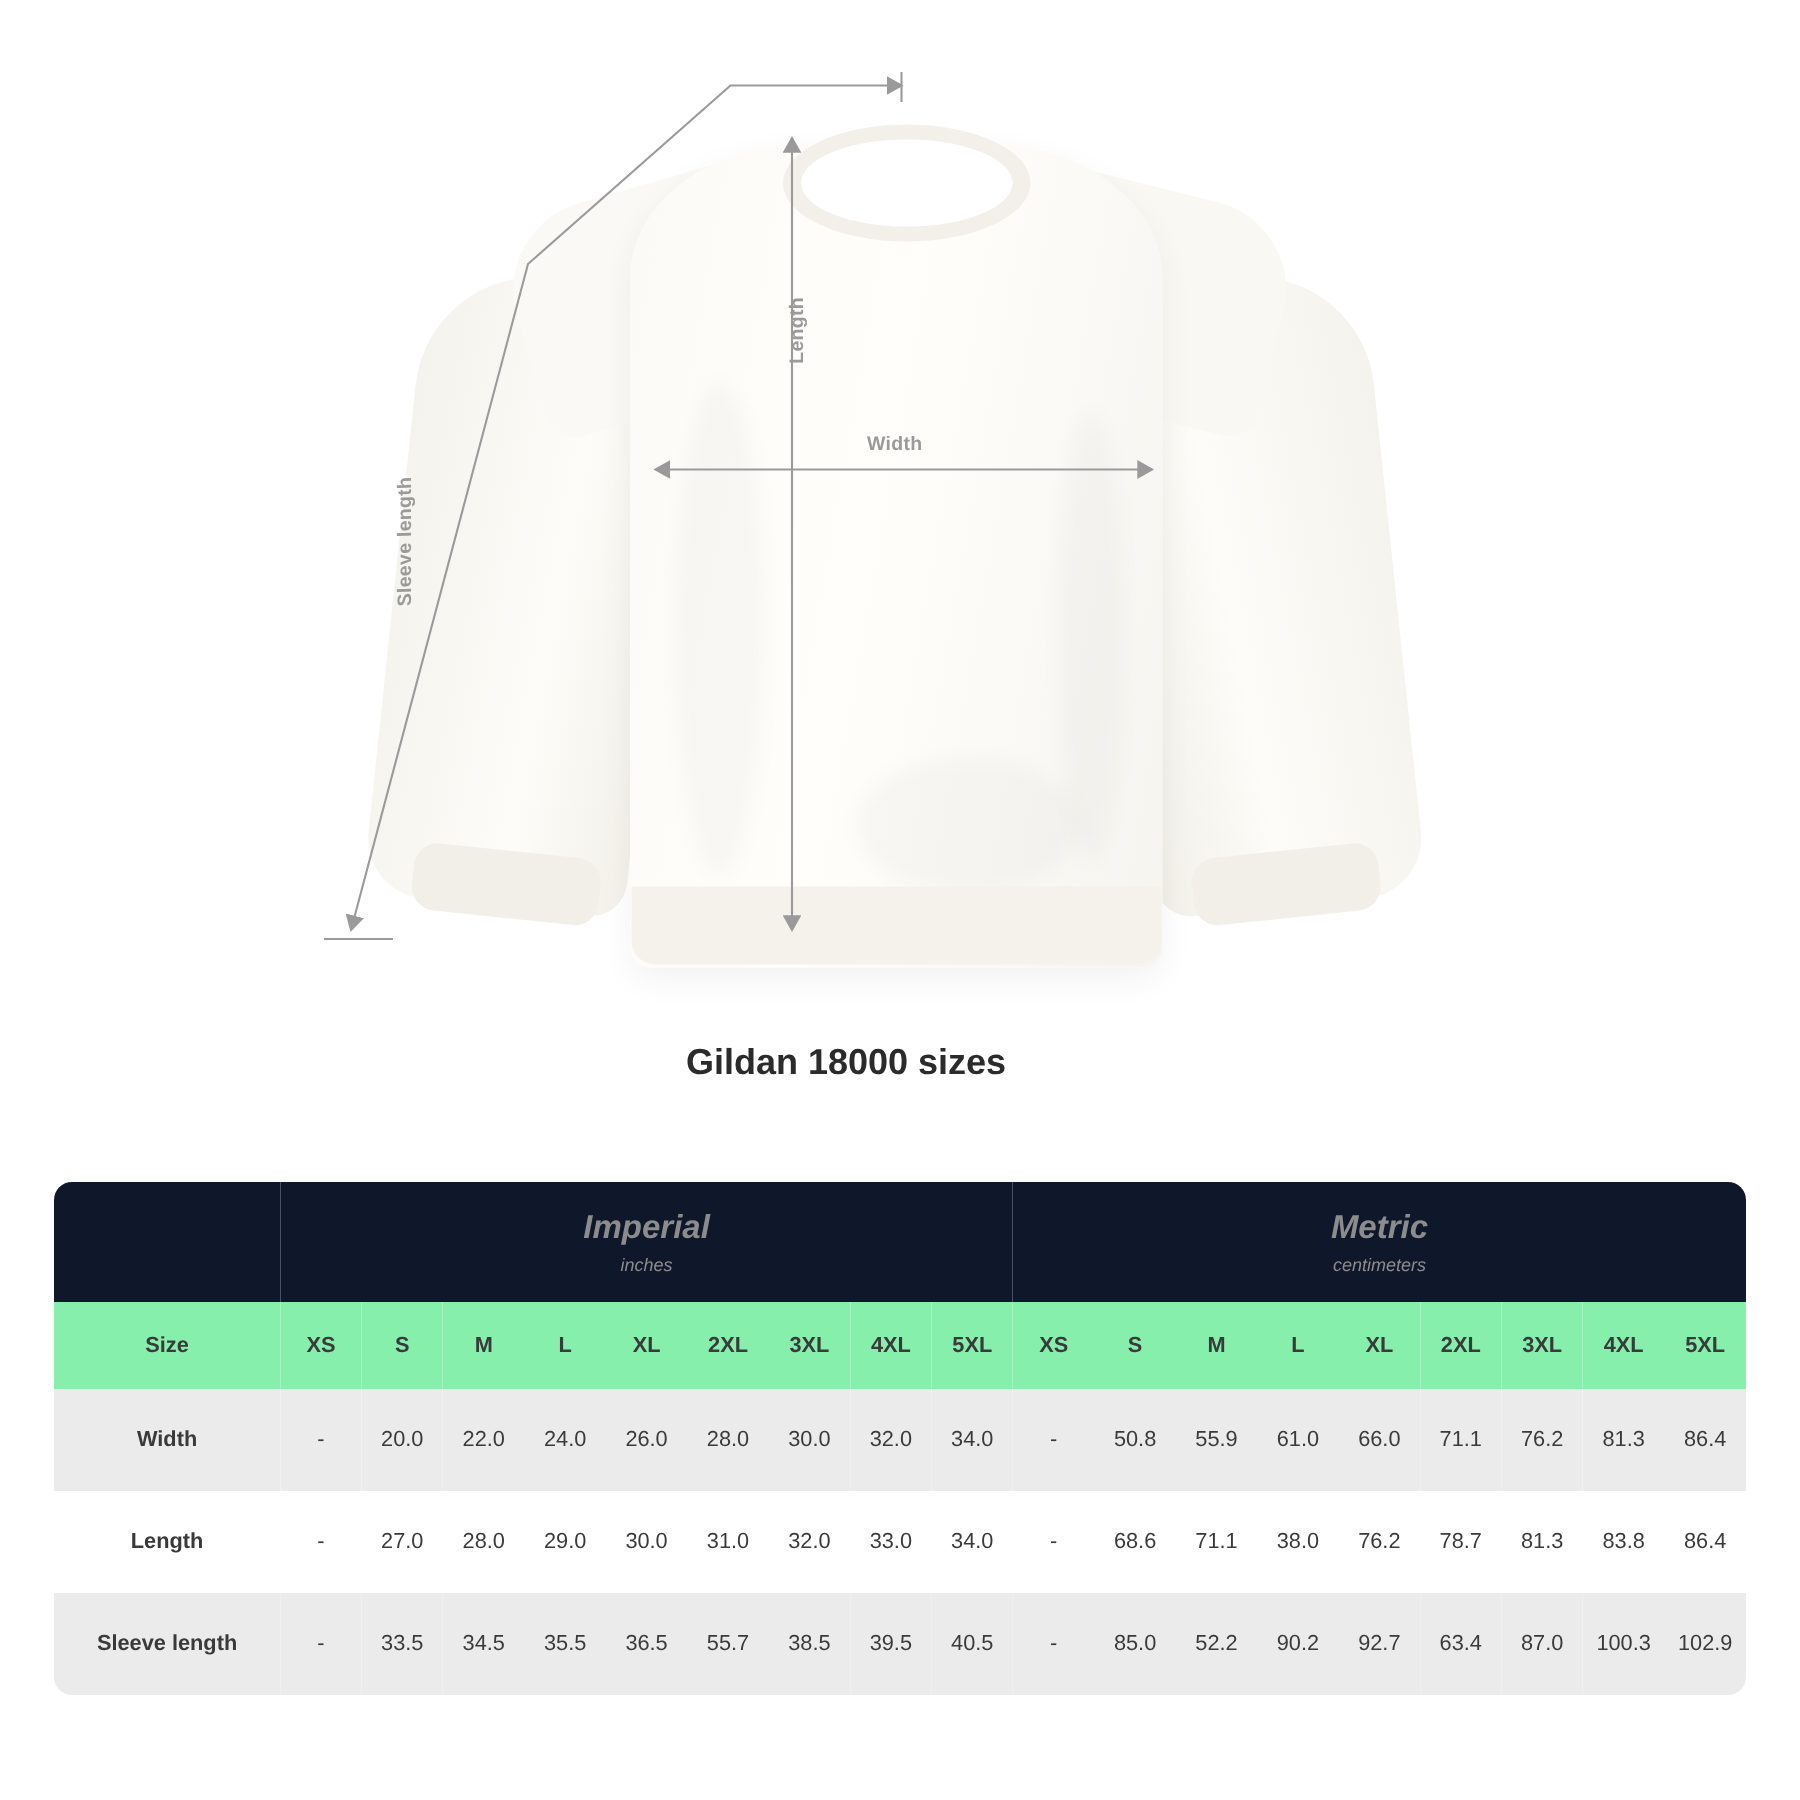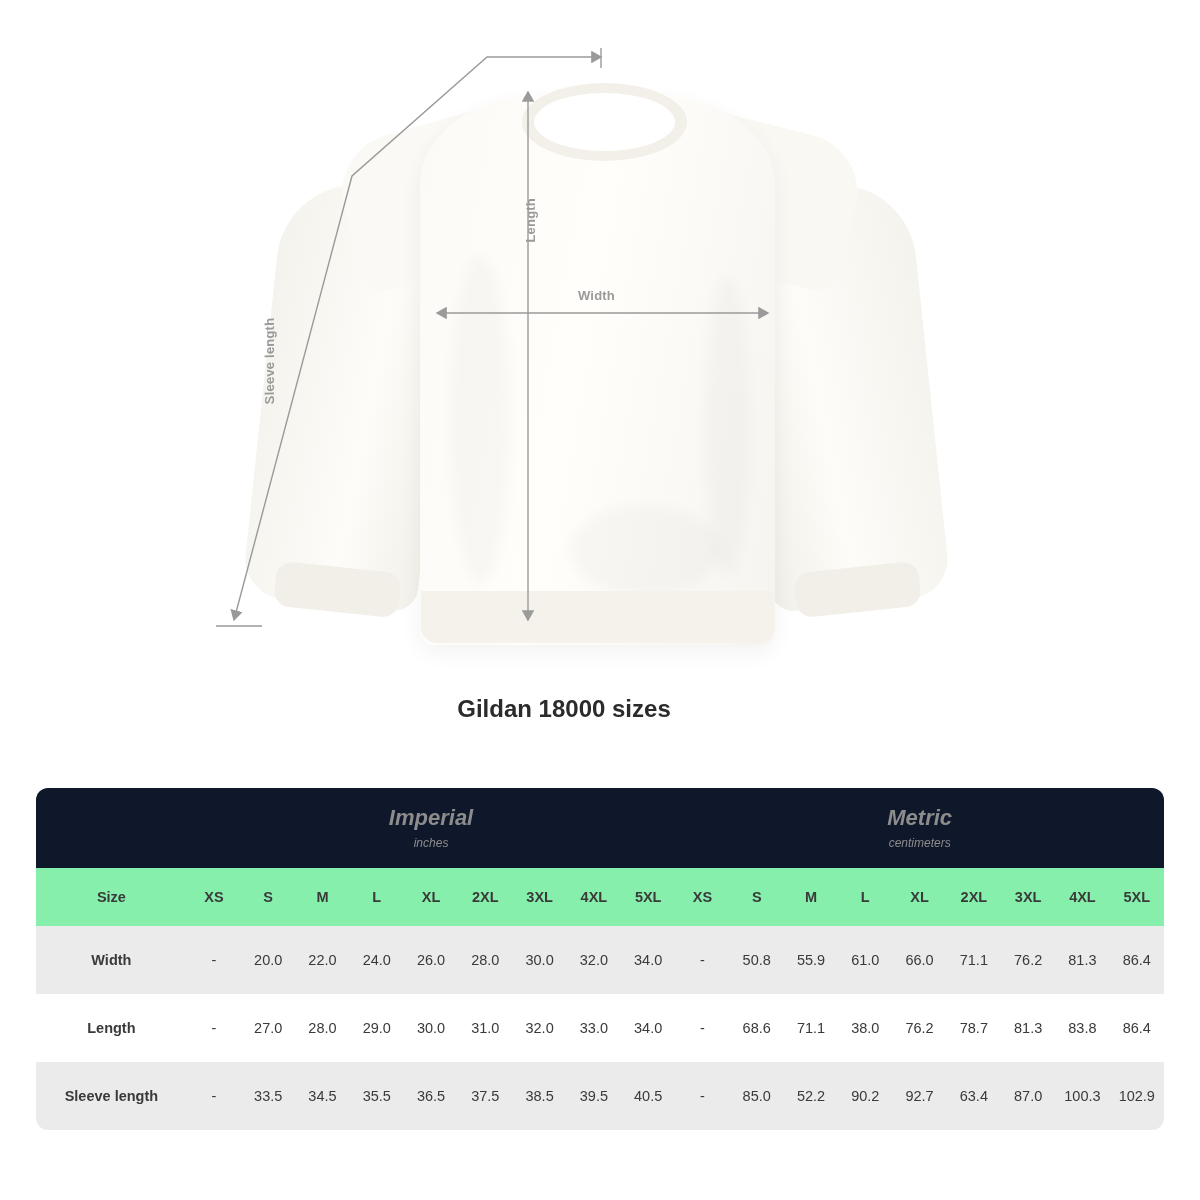--- a/index.html
+++ b/index.html
@@ -439,21 +439,21 @@
             <td>83.8</td>
             <td>86.4</td>
           </tr>
           <tr class="data-row row-alt">
             <td class="rowlabel">Sleeve length</td>
             <td>-</td>
             <td>33.5</td>
             <td>34.5</td>
             <td>35.5</td>
             <td>36.5</td>
-            <td>37.5</td>
+            <td>55.7</td>
             <td>38.5</td>
             <td>39.5</td>
             <td>40.5</td>
             <td>-</td>
             <td>85.0</td>
             <td>52.2</td>
             <td>90.2</td>
             <td>92.7</td>
             <td>63.4</td>
             <td>87.0</td>

